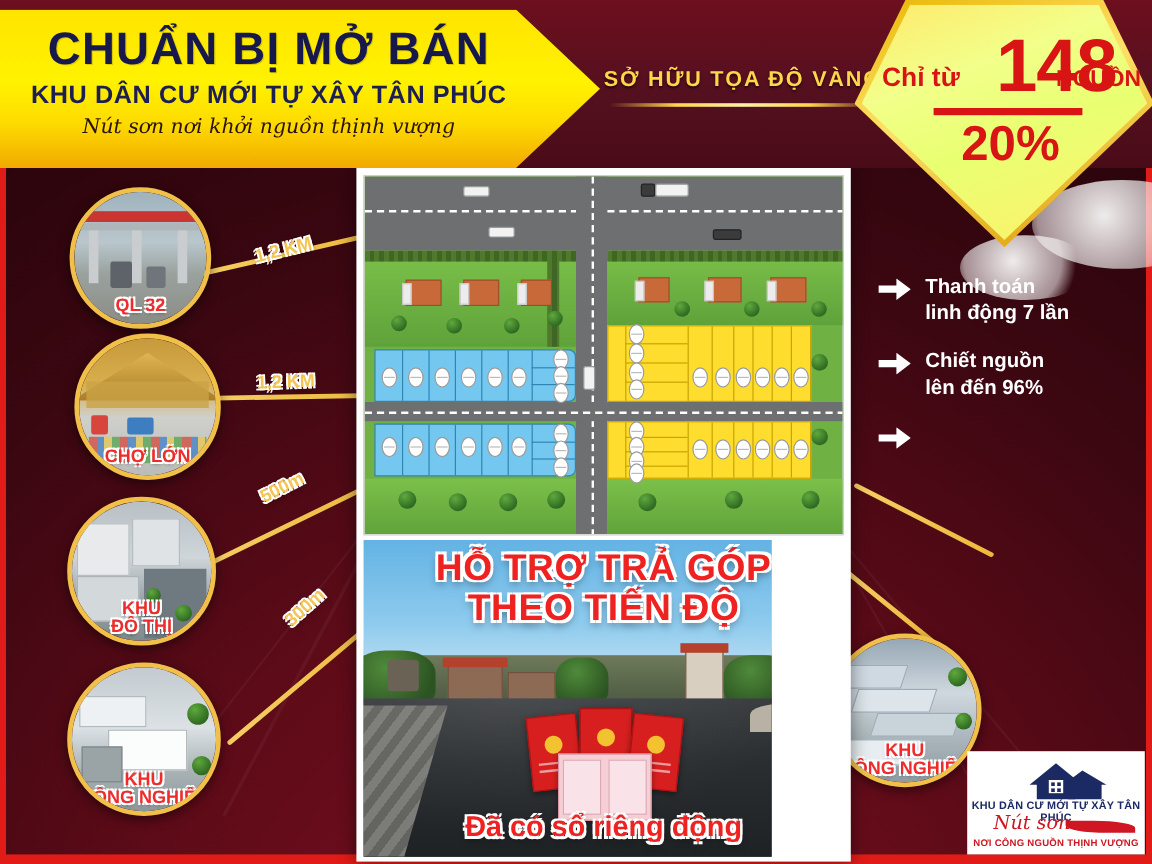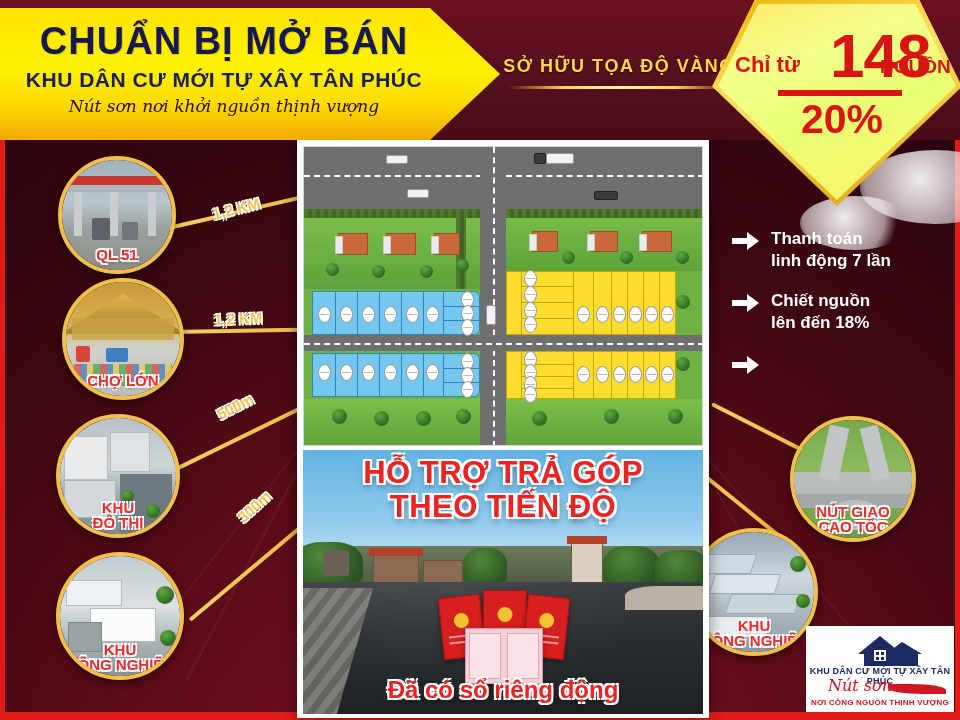--- a/index.html
+++ b/index.html
@@ -165,21 +165,21 @@
     position:absolute; border-radius:50%;
     background:radial-gradient(circle at 35% 30%, #5fa83d, #2f6b22 70%);
   }
   .car {
     position:absolute; background:#f2f2f2; border:1px solid #9a9a9a; border-radius:2px;
   }
   .car.dark { background:#3b3b3b; border-color:#222; }
 
   
   .promo {
-    position:relative; width:400px; height:264px; margin-top:4px; overflow:hidden;
+    position:relative; width:340px; height:264px; margin-top:4px; overflow:hidden;
     background:linear-gradient(180deg,#7ec0e8 0%, #a8d6ee 30%, #59646a 47%, #2d3236 62%, #1e2225 100%);
   }
   .promo-sky { position:absolute; left:0; top:0; width:400px; height:128px;
     background:linear-gradient(180deg,#63b3e4 0%, #8fcbee 55%, #cfe6f3 100%); }
   .promo-far {
     position:absolute; left:0; top:96px; width:400px; height:40px;
     background:linear-gradient(180deg,#6e7a5a,#4e5a42);
   }
   .promo-bld { position:absolute; background:#8d6a54; border:1px solid #6e523f; }
   .promo-roof { position:absolute; background:#b4412c; }
@@ -319,21 +319,21 @@
 
   <div class="circ" style="left:58px;top:156px;width:118px;height:118px;">
     <div class="ph" style="background:linear-gradient(180deg,#9fb3bd 0%,#b9c6cc 38%,#9aa29e 62%,#8b8c86 100%);"></div>
     <div style="position:absolute;left:6px;top:16px;right:6px;height:9px;background:#c8362f;"></div>
     <div style="position:absolute;left:12px;top:28px;width:8px;height:48px;background:#c9cdd0;"></div>
     <div style="position:absolute;left:48px;top:28px;width:8px;height:48px;background:#c9cdd0;"></div>
     <div style="position:absolute;left:86px;top:28px;width:8px;height:48px;background:#c9cdd0;"></div>
     <div style="position:absolute;left:4px;top:26px;right:4px;height:6px;background:#aeb6ba;"></div>
     <div style="position:absolute;left:30px;top:58px;width:18px;height:22px;background:#5d6368;border-radius:2px;"></div>
     <div style="position:absolute;left:60px;top:62px;width:16px;height:18px;background:#6f757a;border-radius:2px;"></div>
-    <div class="cap">QL 51</div>
+    <div class="cap">QL 32</div>
   </div>
 
   <div class="circ" style="left:62px;top:278px;width:122px;height:122px;">
     <div class="ph" style="background:linear-gradient(180deg,#c79a3c 0%,#d8ae4e 34%,#cfd0cc 58%,#b9bcb8 100%);"></div>
     <div style="position:absolute;left:-6px;top:12px;right:-6px;height:40px;background:linear-gradient(180deg,#e0b451,#a97e28);clip-path:polygon(0 100%,50% 0,100% 100%);"></div>
     <div style="position:absolute;left:6px;top:36px;right:6px;height:22px;background:#caa246;opacity:.8;"></div>
     <div style="position:absolute;left:10px;top:64px;width:14px;height:16px;background:#d8453c;border-radius:2px;"></div>
     <div style="position:absolute;left:40px;top:66px;width:22px;height:14px;background:#3d7ec0;border-radius:2px;"></div>
     <div style="position:absolute;left:8px;top:82px;right:8px;height:22px;background:repeating-linear-gradient(90deg,#d2574d 0 7px,#4f86c6 7px 13px,#e2c95c 13px 19px,#5fa85a 19px 26px);opacity:.85;"></div>
     <div class="cap">CHỢ LỚN</div>
@@ -359,32 +359,20 @@
     <div style="position:absolute;left:30px;top:52px;width:66px;height:34px;background:#fbfcfc;border:1px solid #b4babd;"></div>
     <div style="position:absolute;left:8px;top:66px;width:34px;height:30px;background:#9aa3a6;border:1px solid #7d8689;"></div>
     <div class="tree" style="left:96px;top:30px;width:18px;height:18px;"></div>
     <div class="tree" style="left:100px;top:74px;width:16px;height:16px;"></div>
     <div class="cap two">
       <span>KHU</span><br>
       <span>CÔNG NGHIỆP</span>
     </div>
   </div>
 
-  <div class="circ" style="left:790px;top:416px;width:126px;height:126px;">
-    <div class="ph" style="background:linear-gradient(180deg,#76a84e 0%,#8cba5c 40%,#6f9c46 100%);"></div>
-    <div style="position:absolute;left:-10px;top:52px;right:-10px;height:22px;background:#b9bcbd;"></div>
-    <div style="position:absolute;left:-10px;top:74px;right:-10px;height:14px;background:#a4a8aa;"></div>
-    <div style="position:absolute;left:30px;top:6px;width:20px;height:54px;background:#c2c5c6;transform:rotate(12deg);"></div>
-    <div style="position:absolute;left:72px;top:6px;width:18px;height:54px;background:#c2c5c6;transform:rotate(-14deg);"></div>
-    <div style="position:absolute;left:34px;top:80px;width:54px;height:30px;border:7px solid #bdc0c1;border-radius:50%;"></div>
-    <div class="cap two">
-      <span>NÚT GIAO</span><br>
-      <span>CAO TỐC</span>
-    </div>
-  </div>
 
   <div class="circ" style="left:690px;top:528px;width:128px;height:128px;">
     <div class="ph" style="background:linear-gradient(180deg,#96a7b4 0%,#cfd8de 38%,#a9b5ba 70%,#8e9ba0 100%);"></div>
     <div style="position:absolute;left:2px;top:22px;width:58px;height:20px;background:#cfd9e2;border:1px solid #9facb5;transform:skewX(-18deg);"></div>
     <div style="position:absolute;left:18px;top:42px;width:66px;height:20px;background:#dde5ea;border:1px solid #9facb5;transform:skewX(-18deg);"></div>
     <div style="position:absolute;left:34px;top:62px;width:70px;height:20px;background:#c9d3da;border:1px solid #9facb5;transform:skewX(-18deg);"></div>
     <div style="position:absolute;left:10px;top:84px;width:64px;height:22px;background:#e7edf0;border:1px solid #9facb5;"></div>
     <div class="tree" style="left:96px;top:24px;width:16px;height:16px;"></div>
     <div class="tree" style="left:102px;top:62px;width:14px;height:14px;"></div>
     <div class="cap two">
@@ -402,21 +390,21 @@
       <span>linh động 7 lần</span>
     </div>
   </div>
 
   <div class="feat" style="left:732px;top:290px;width:212px;">
     <svg class="arrow-ico" viewBox="0 0 27 18">
       <path d="M0 6 H15 V0 L27 9 L15 18 V12 H0 Z" fill="#ffffff"></path>
     </svg>
     <div class="feat-txt">
       <span>Chiết nguồn</span><br>
-      <span>lên đến 18%</span>
+      <span>lên đến 96%</span>
     </div>
   </div>
 
   <div class="feat" style="left:732px;top:352px;width:212px;">
     <svg class="arrow-ico" viewBox="0 0 27 18">
       <path d="M0 6 H15 V0 L27 9 L15 18 V12 H0 Z" fill="#ffffff"></path>
     </svg>
   </div>
 
   <div class="center-panel">

